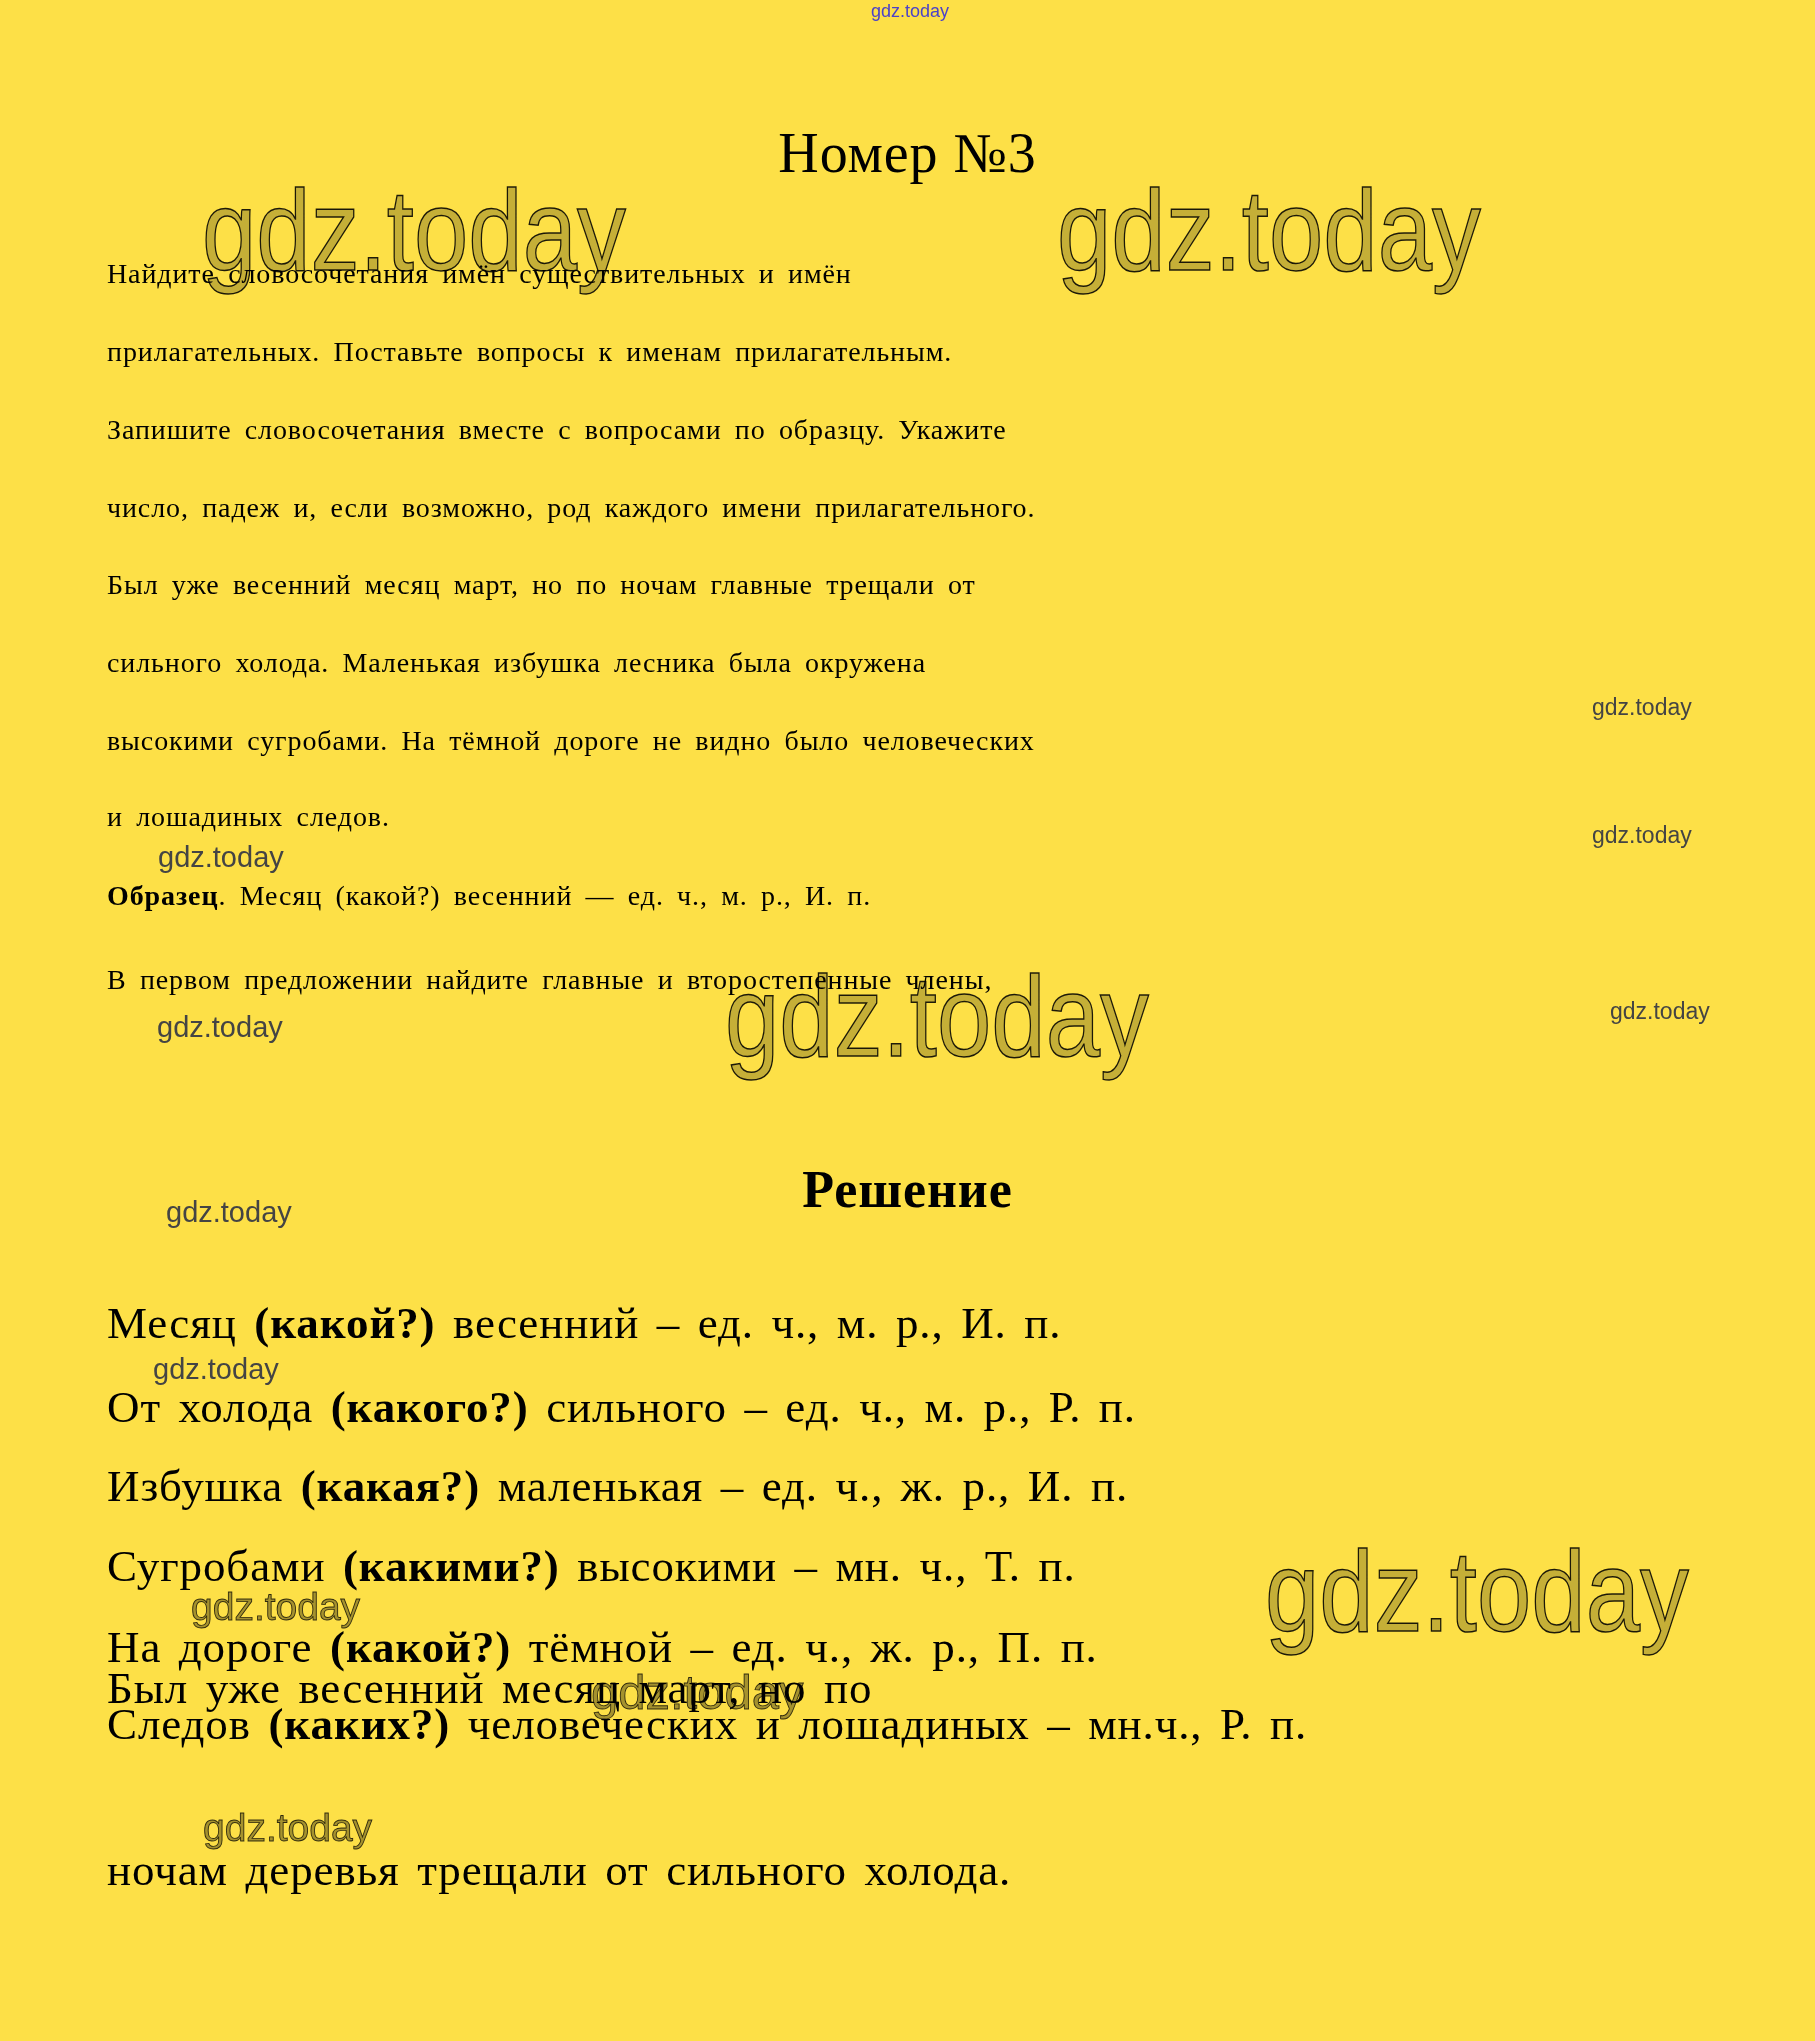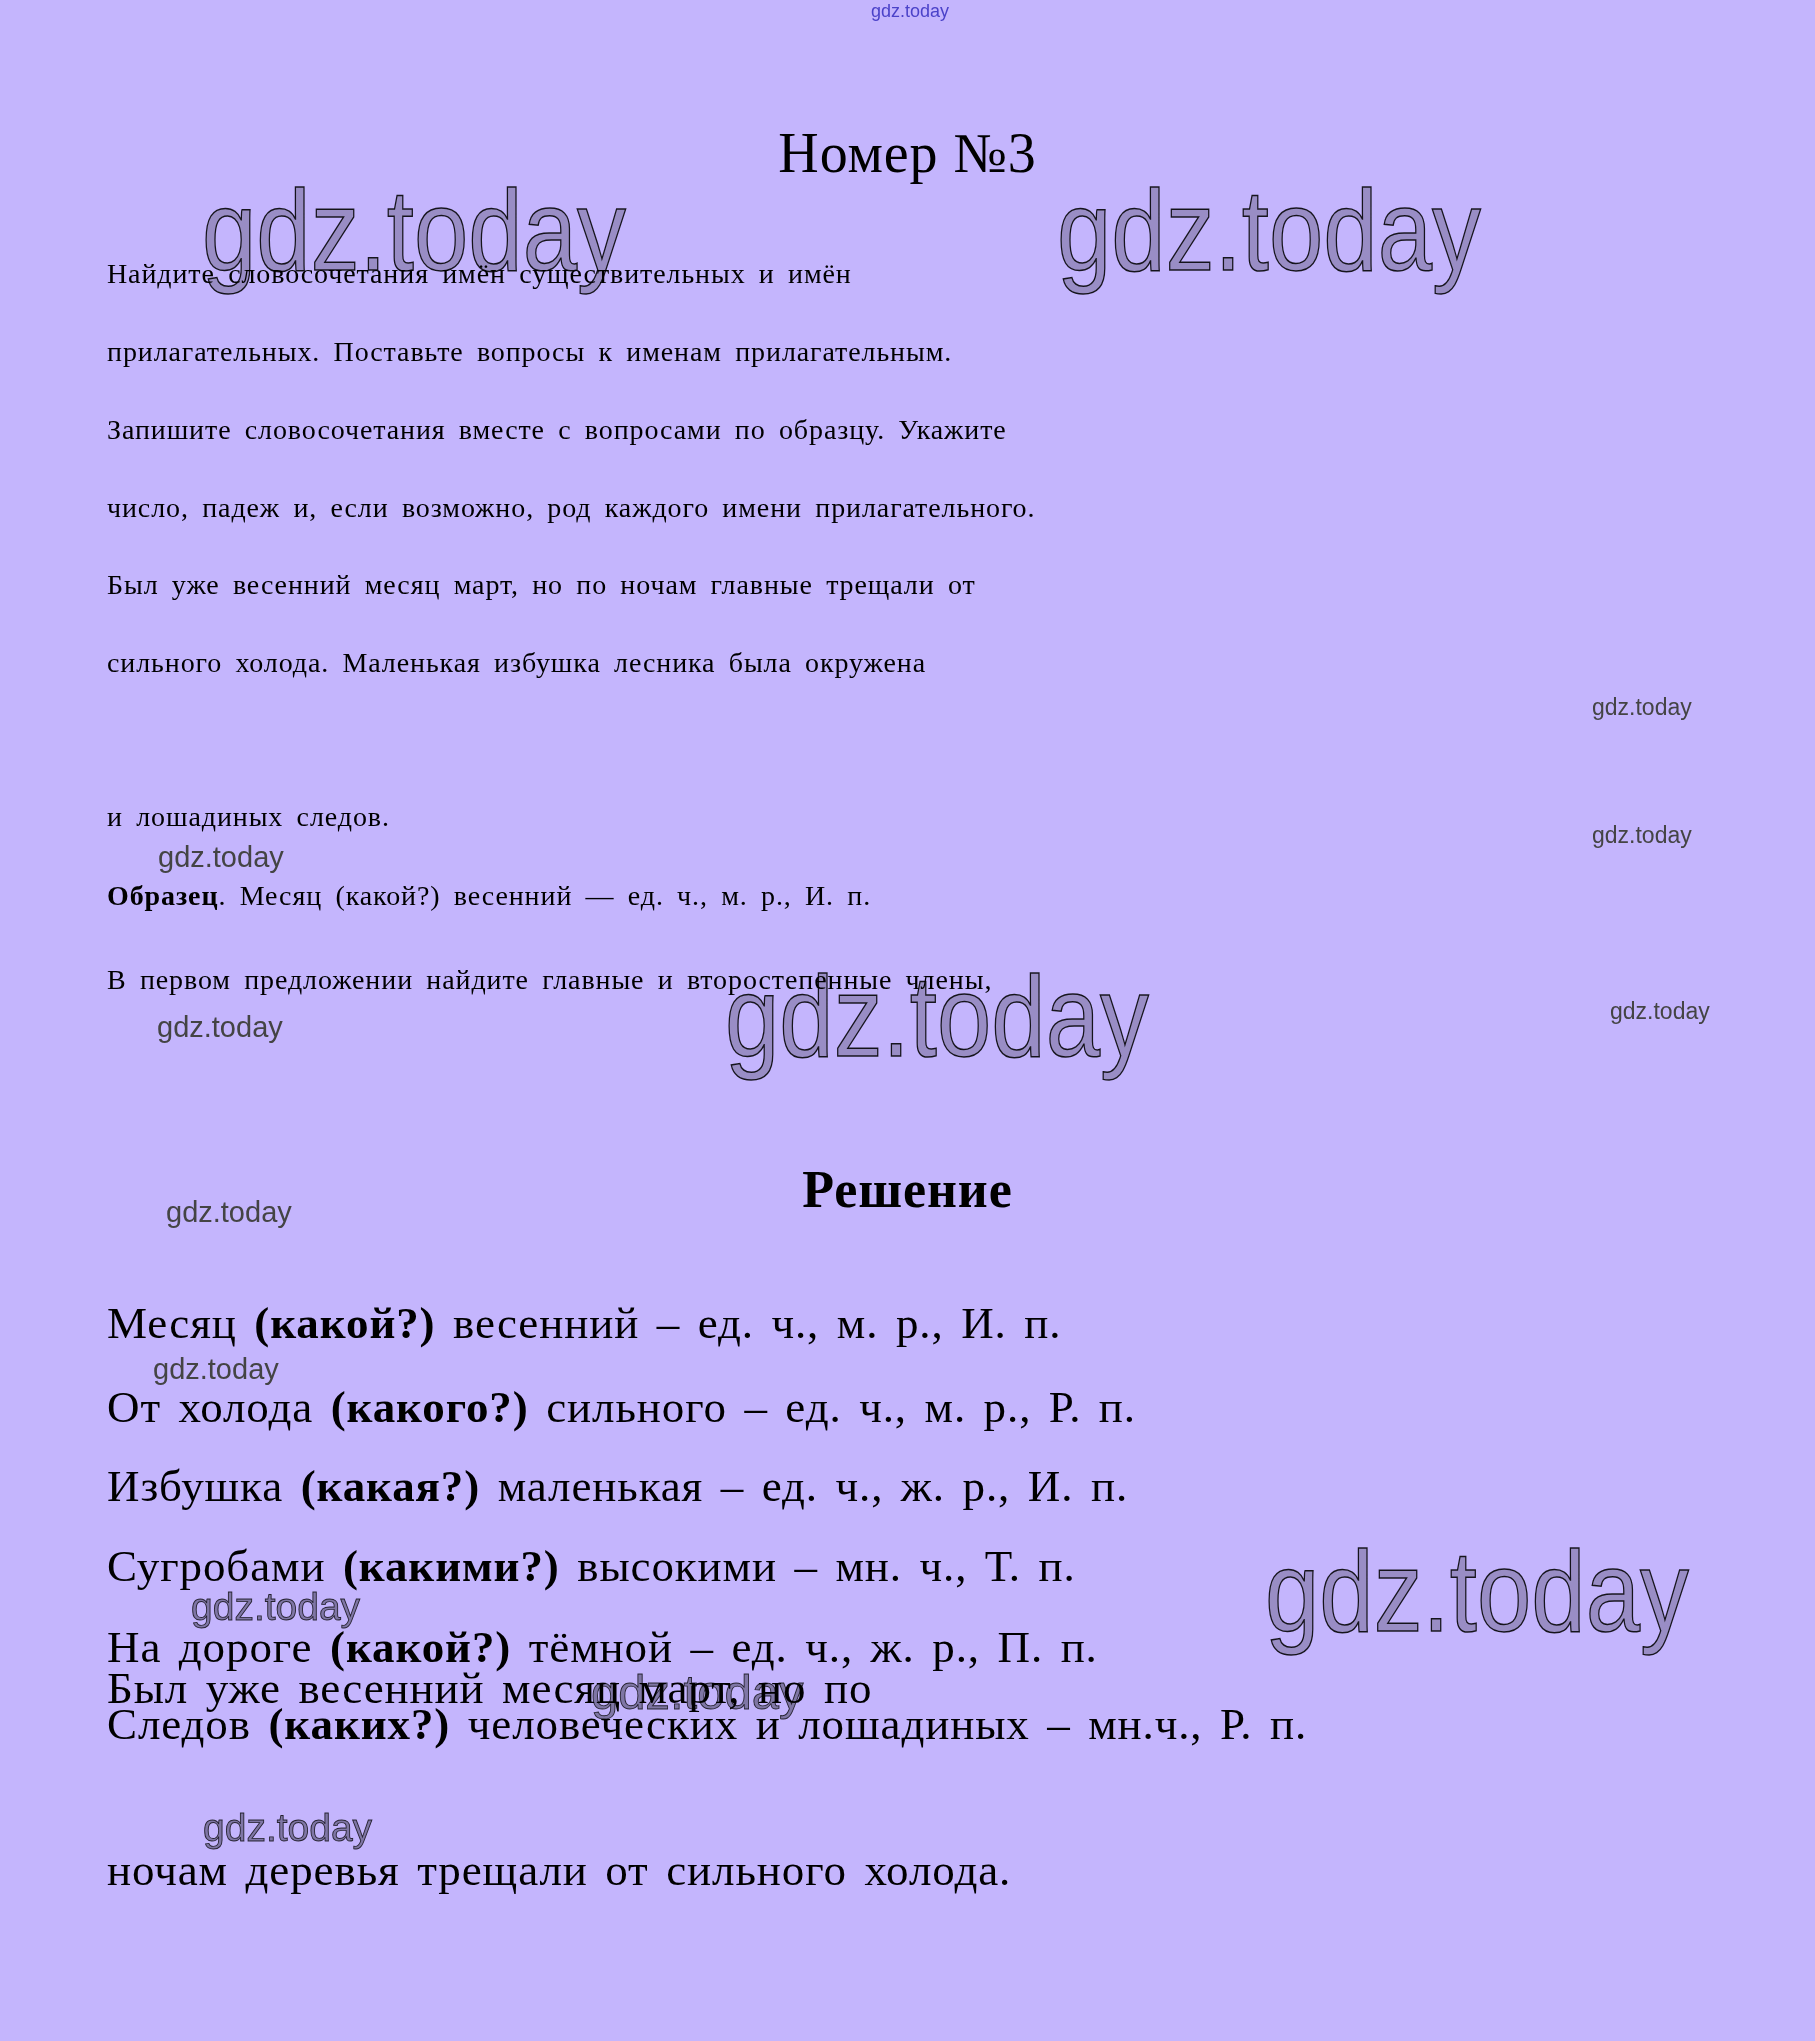--- a/index.html
+++ b/index.html
@@ -1,20 +1,20 @@
 <!DOCTYPE html>
 <html style="font-size:14.3px"><head>
 <meta charset="utf-8">
 <style>
   html, body { margin: 0; padding: 0; background: #ffffff; }
   #page {
     position: relative;
     width: 1815px;
     height: 2042px;
-    background: #c4b5fd;
+    background: #fde047;
     overflow: hidden;
     font-family: "Liberation Serif", serif;
     color: #000000;
   }
   .line {
     position: absolute;
     left: 107px;
     font-size: 28px;
     line-height: 1.1;
     white-space: nowrap;
@@ -91,20 +91,21 @@
   <div class="wm wm-med" style="left:203px; top:1808px; font-size:39px;">gdz.today</div>
 
   <div class="title" style="top:121px;">Номер №3</div>
 
   <div class="line" style="top:259px;">Найдите словосочетания имён существительных и имён</div>
   <div class="line" style="top:337px;">прилагательных. Поставьте вопросы к именам прилагательным.</div>
   <div class="line" style="top:415px;">Запишите словосочетания вместе с вопросами по образцу. Укажите</div>
   <div class="line" style="top:493px;">число, падеж и, если возможно, род каждого имени прилагательного.</div>
   <div class="line" style="top:570px;">Был уже весенний месяц март, но по ночам главные трещали от</div>
   <div class="line" style="top:648px;">сильного холода. Маленькая избушка лесника была окружена</div>
+  <div class="line" style="top:726px;">высокими сугробами. На тёмной дороге не видно было человеческих</div>
   <div class="line" style="top:802px;">и лошадиных следов.</div>
 
   <div class="line" style="top:881px;">
     <span class="b">Образец</span><span>. Месяц (какой?) весенний — ед. ч., м. р., И. п.</span>
   </div>
 
   <div class="line" style="top:965px;">В первом предложении найдите главные и второстепенные члены,</div>
 
   <div class="heading" style="top:1160px;font-weight:bold;">Решение</div>
 

